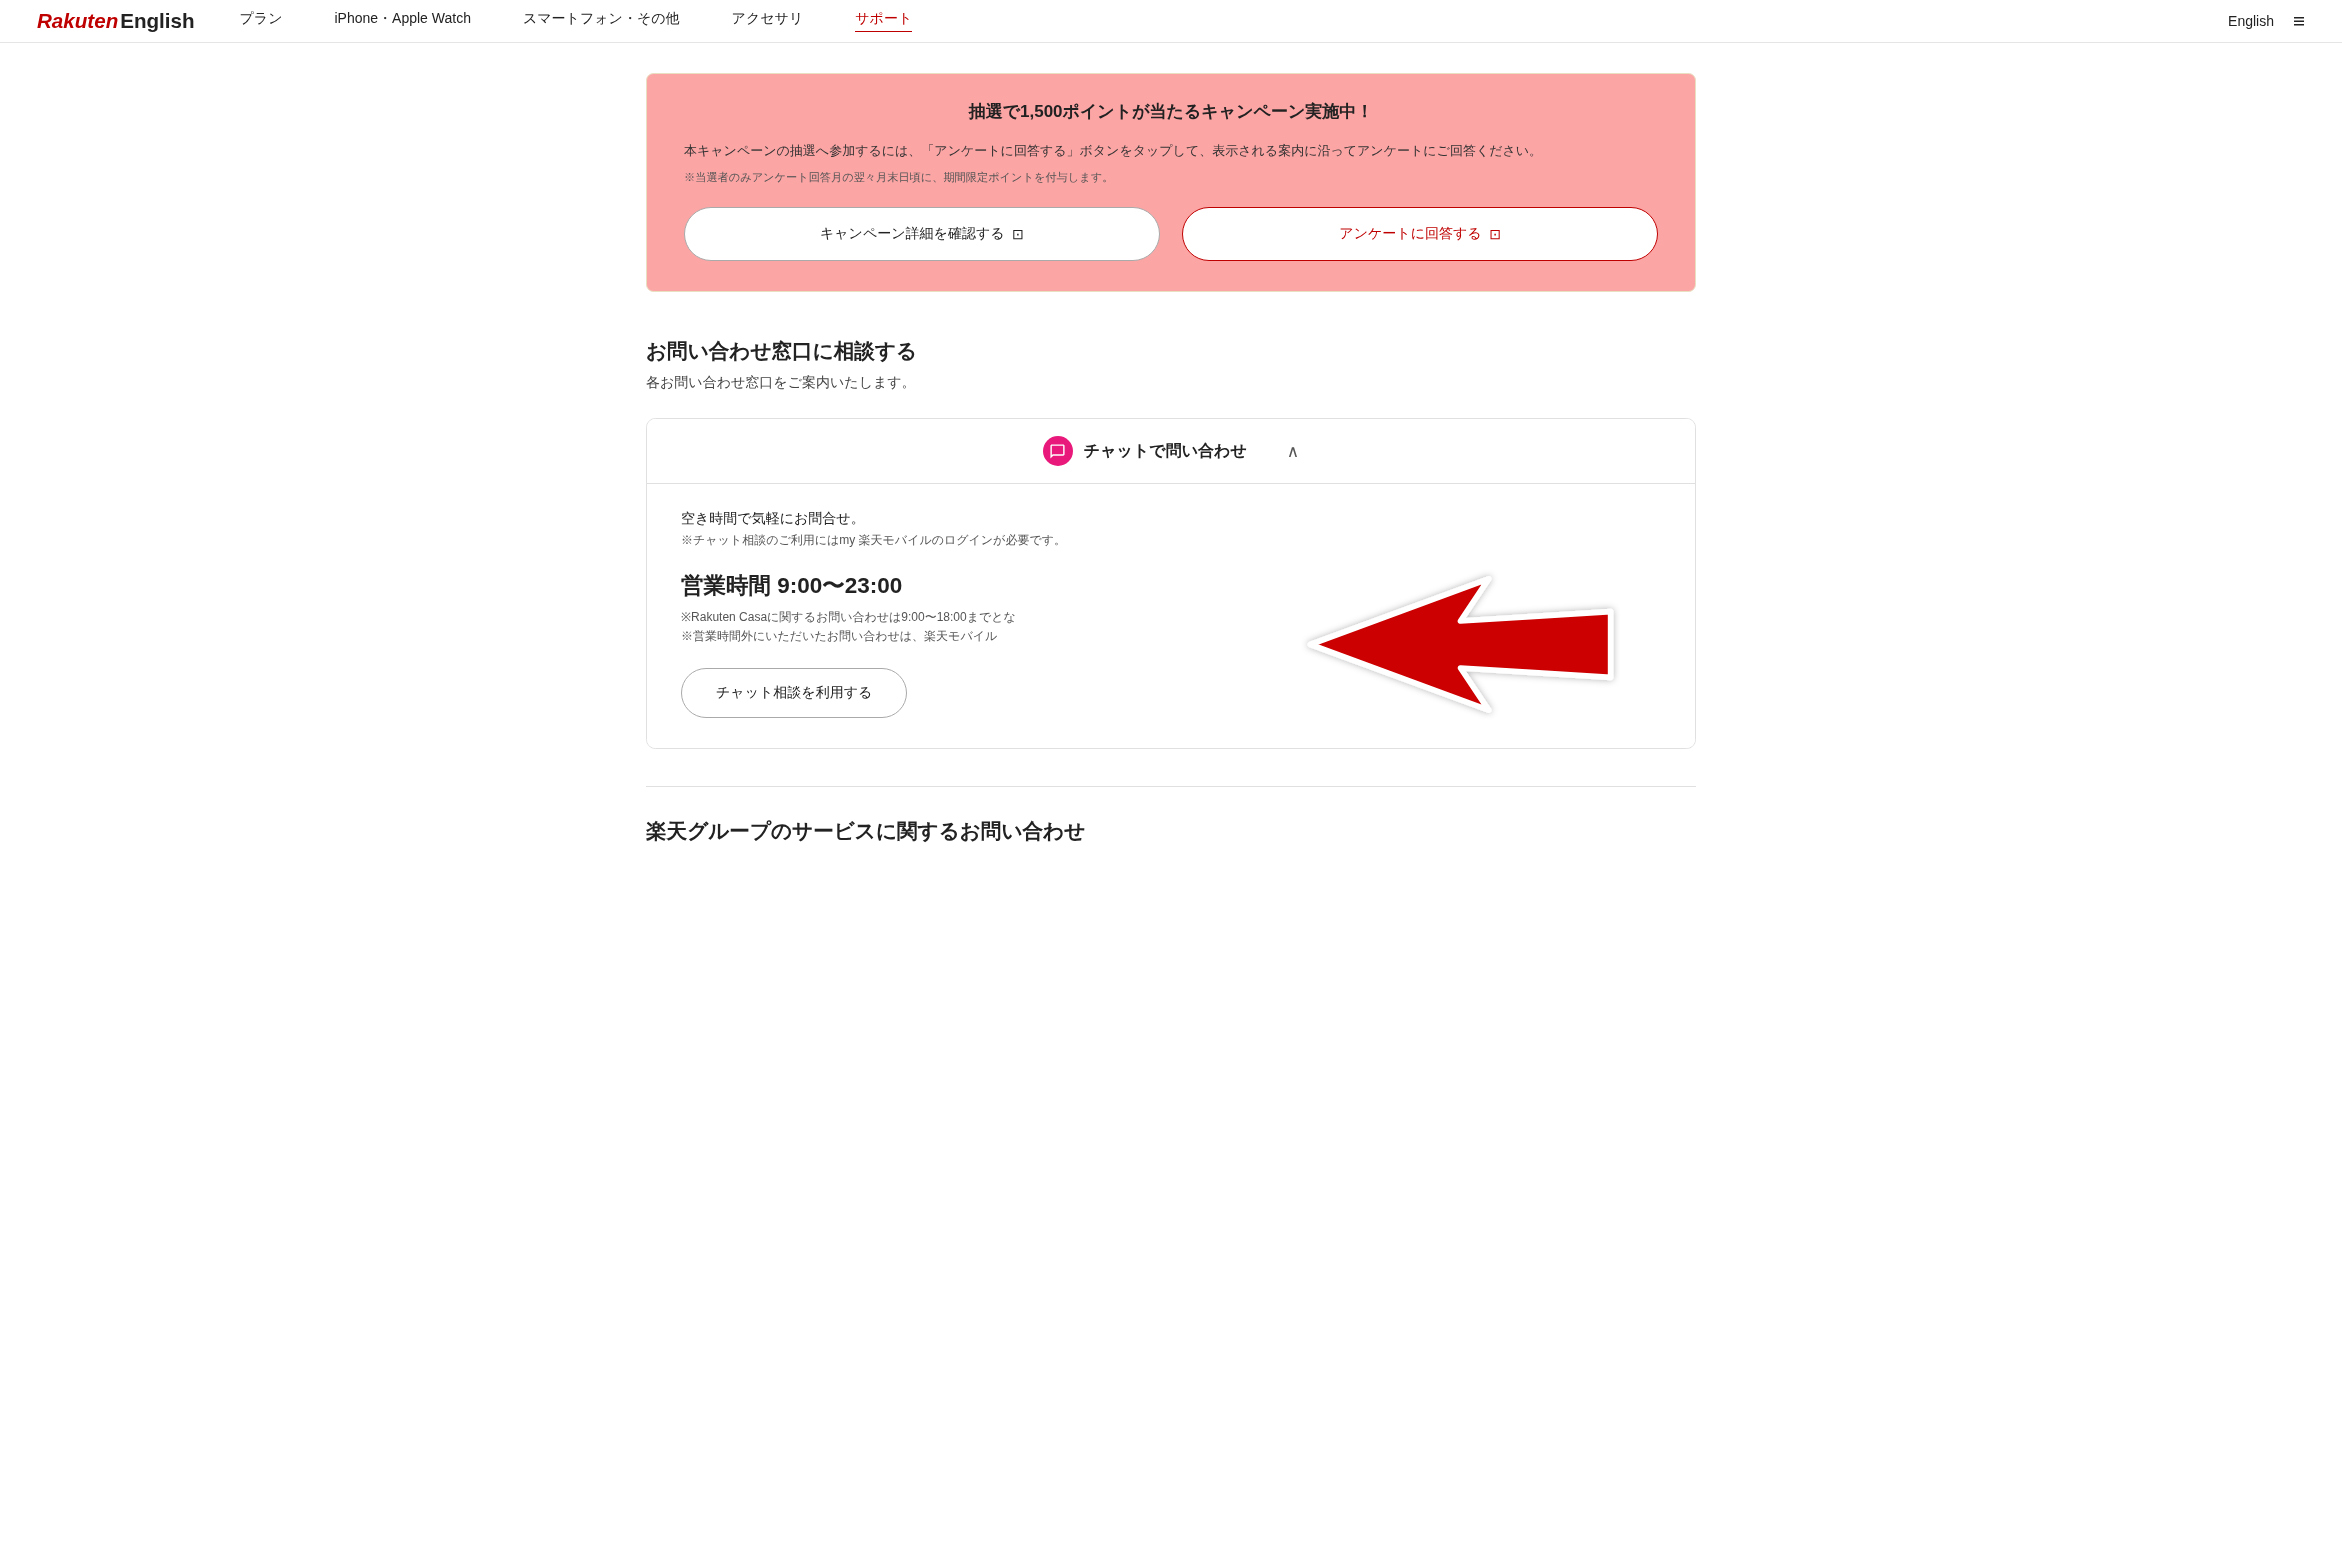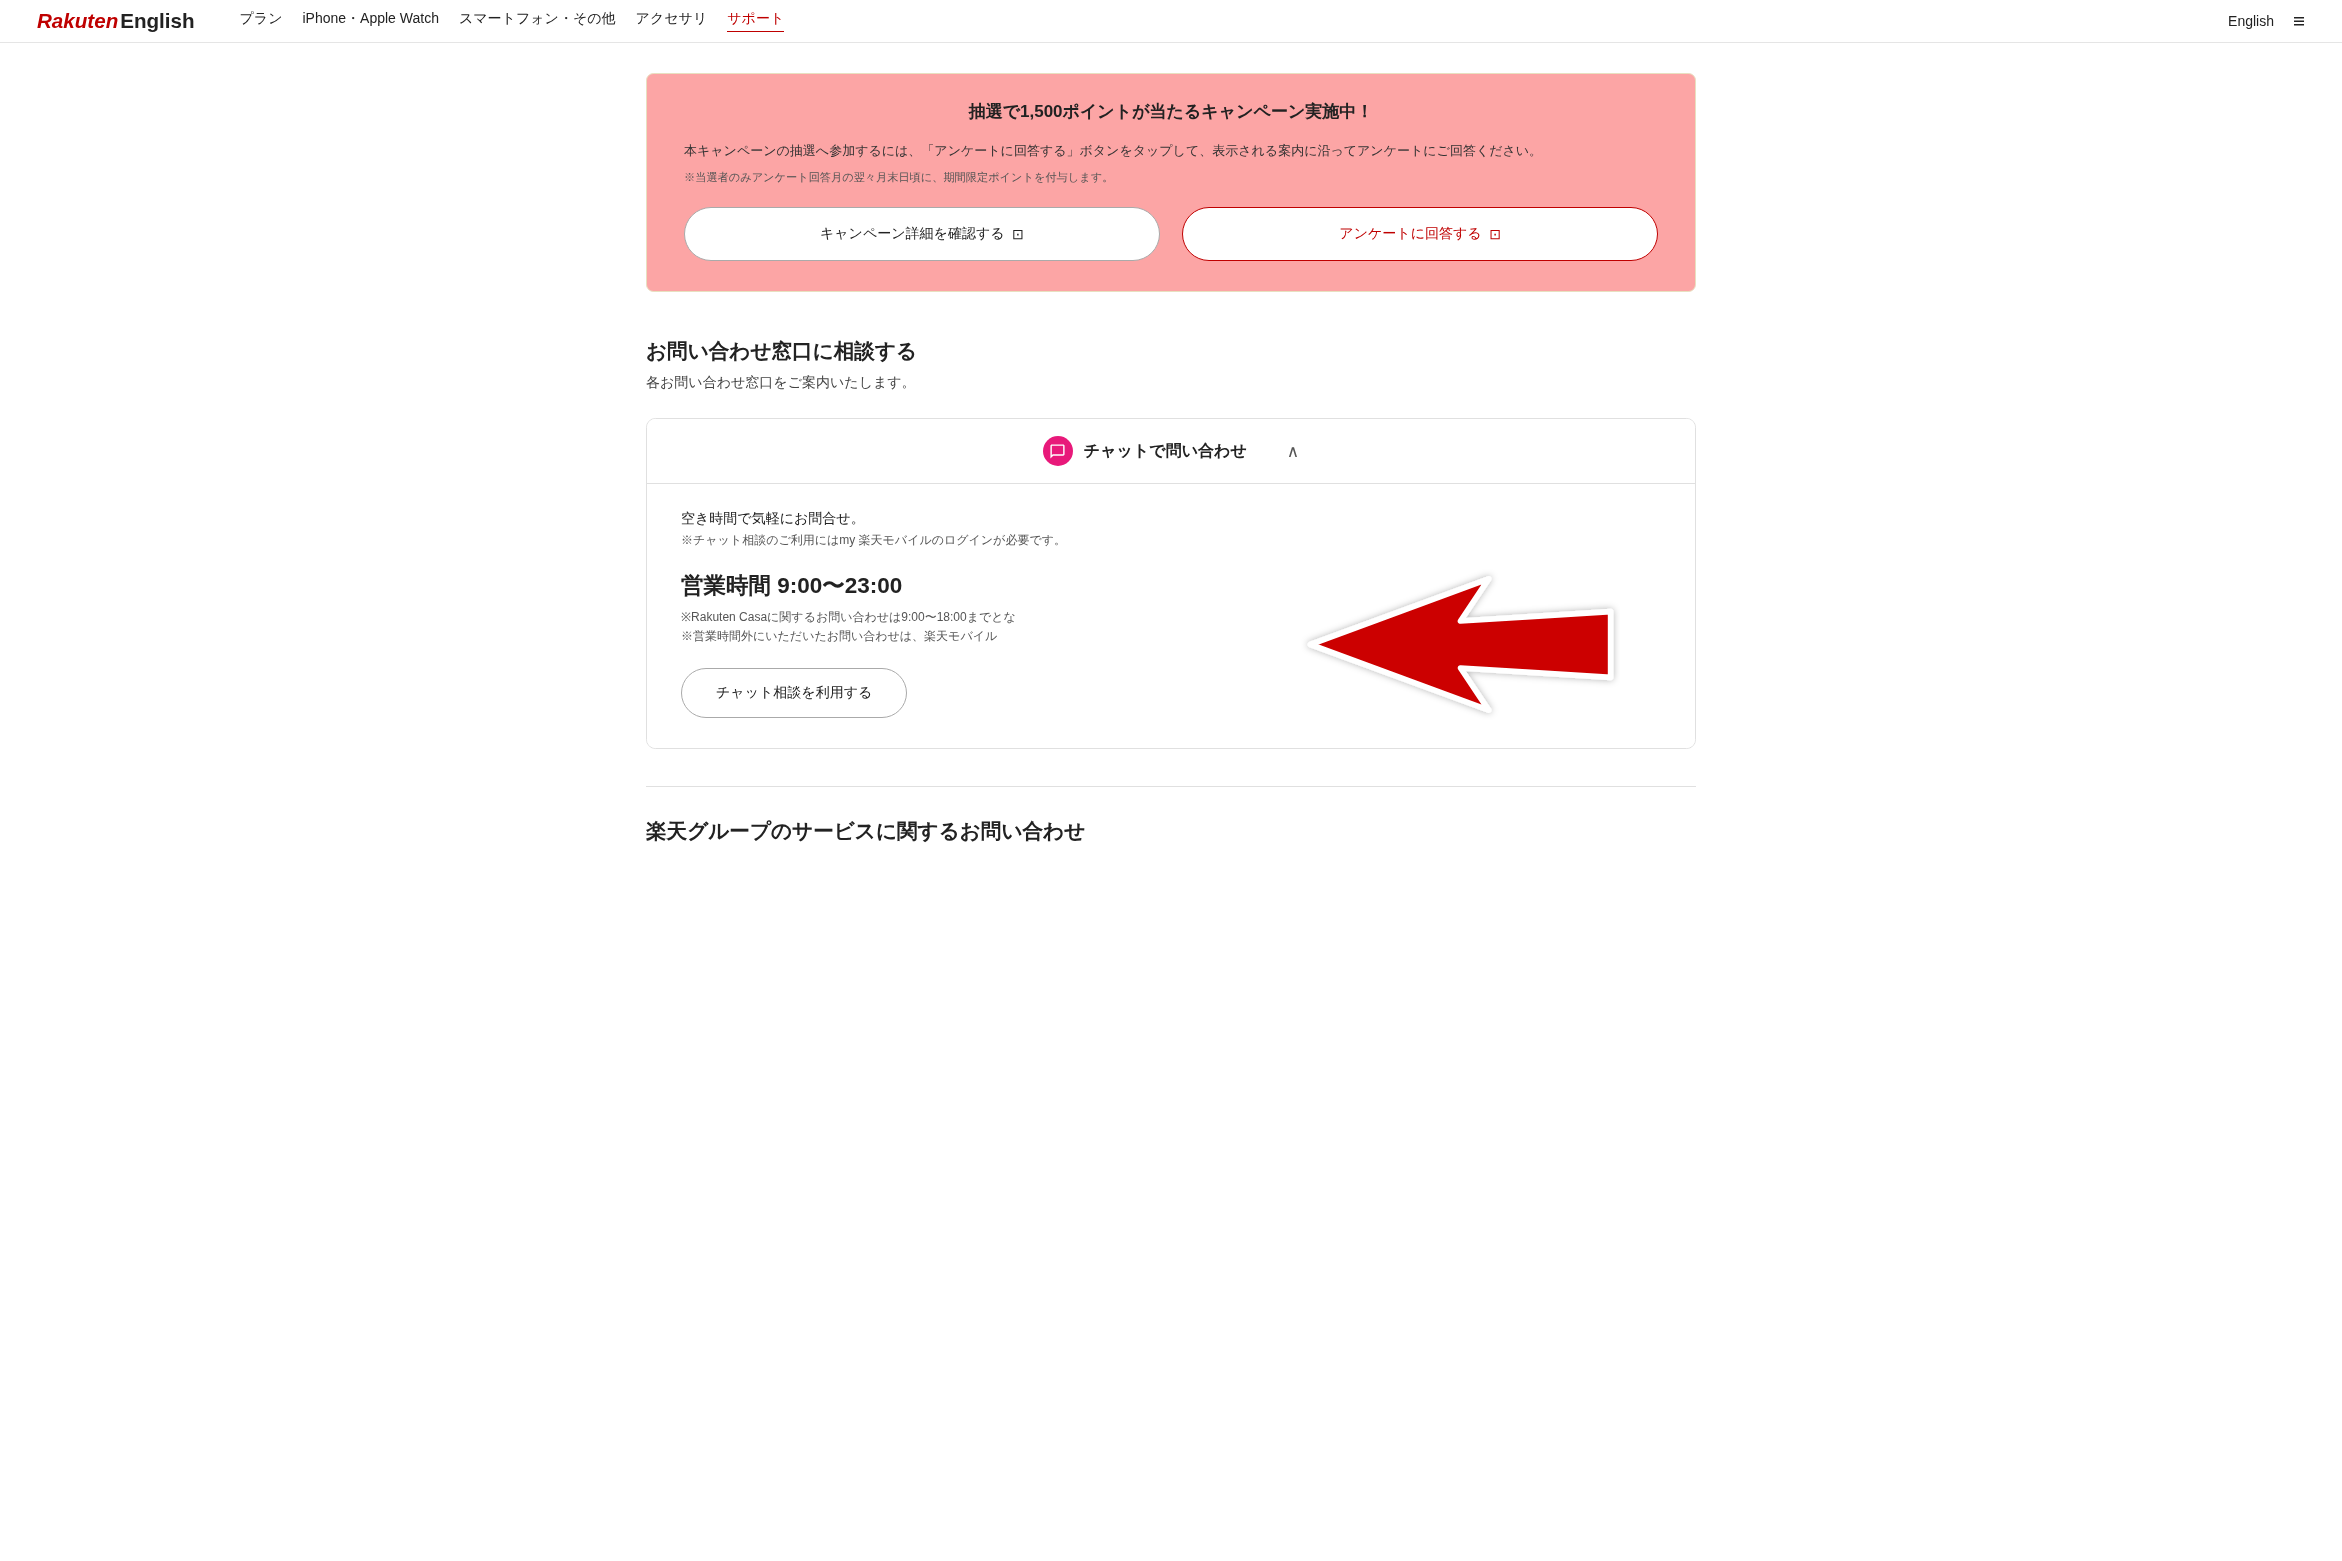--- a/index.html
+++ b/index.html
@@ -7,21 +7,21 @@
 
     
     .navbar {
       display: flex; align-items: center; height: 43px;
       padding: 0 37px; border-bottom: 0.9px solid #e5e5e5;
       position: sticky; top: 0; background: #fff; z-index: 100;
     }
     .nav-logo { display: flex; align-items: center; margin-right: 45px; text-decoration: none; }
     .nav-logo-rakuten { font-size: 20.6px; font-weight: 900; color: #bf0000; font-style: italic; }
     .nav-logo-mobile { font-size: 20.6px; font-weight: 700; color: #222; margin-left: 1.9px; }
-    .nav-links { display: flex; gap: 20px; flex: 1; }
+    .nav-links { display: flex; gap: 52px; flex: 1; }
     .nav-link { text-decoration: none; color: #222; font-size: 14px; padding-bottom: 3.7px; white-space: nowrap; }
     .nav-link.active { color: #bf0000; border-bottom: 1.9px solid #bf0000; }
     .nav-right { display: flex; align-items: center; gap: 19px; margin-left: auto; }
     .nav-english { font-size: 14px; color: #222; text-decoration: none; }
     .nav-hamburger { font-size: 20.6px; cursor: pointer; color: #222; }
 
     
     .main-content { max-width: 1124px; margin: 0 auto; padding: 30px 37px 56px; }
 
     

